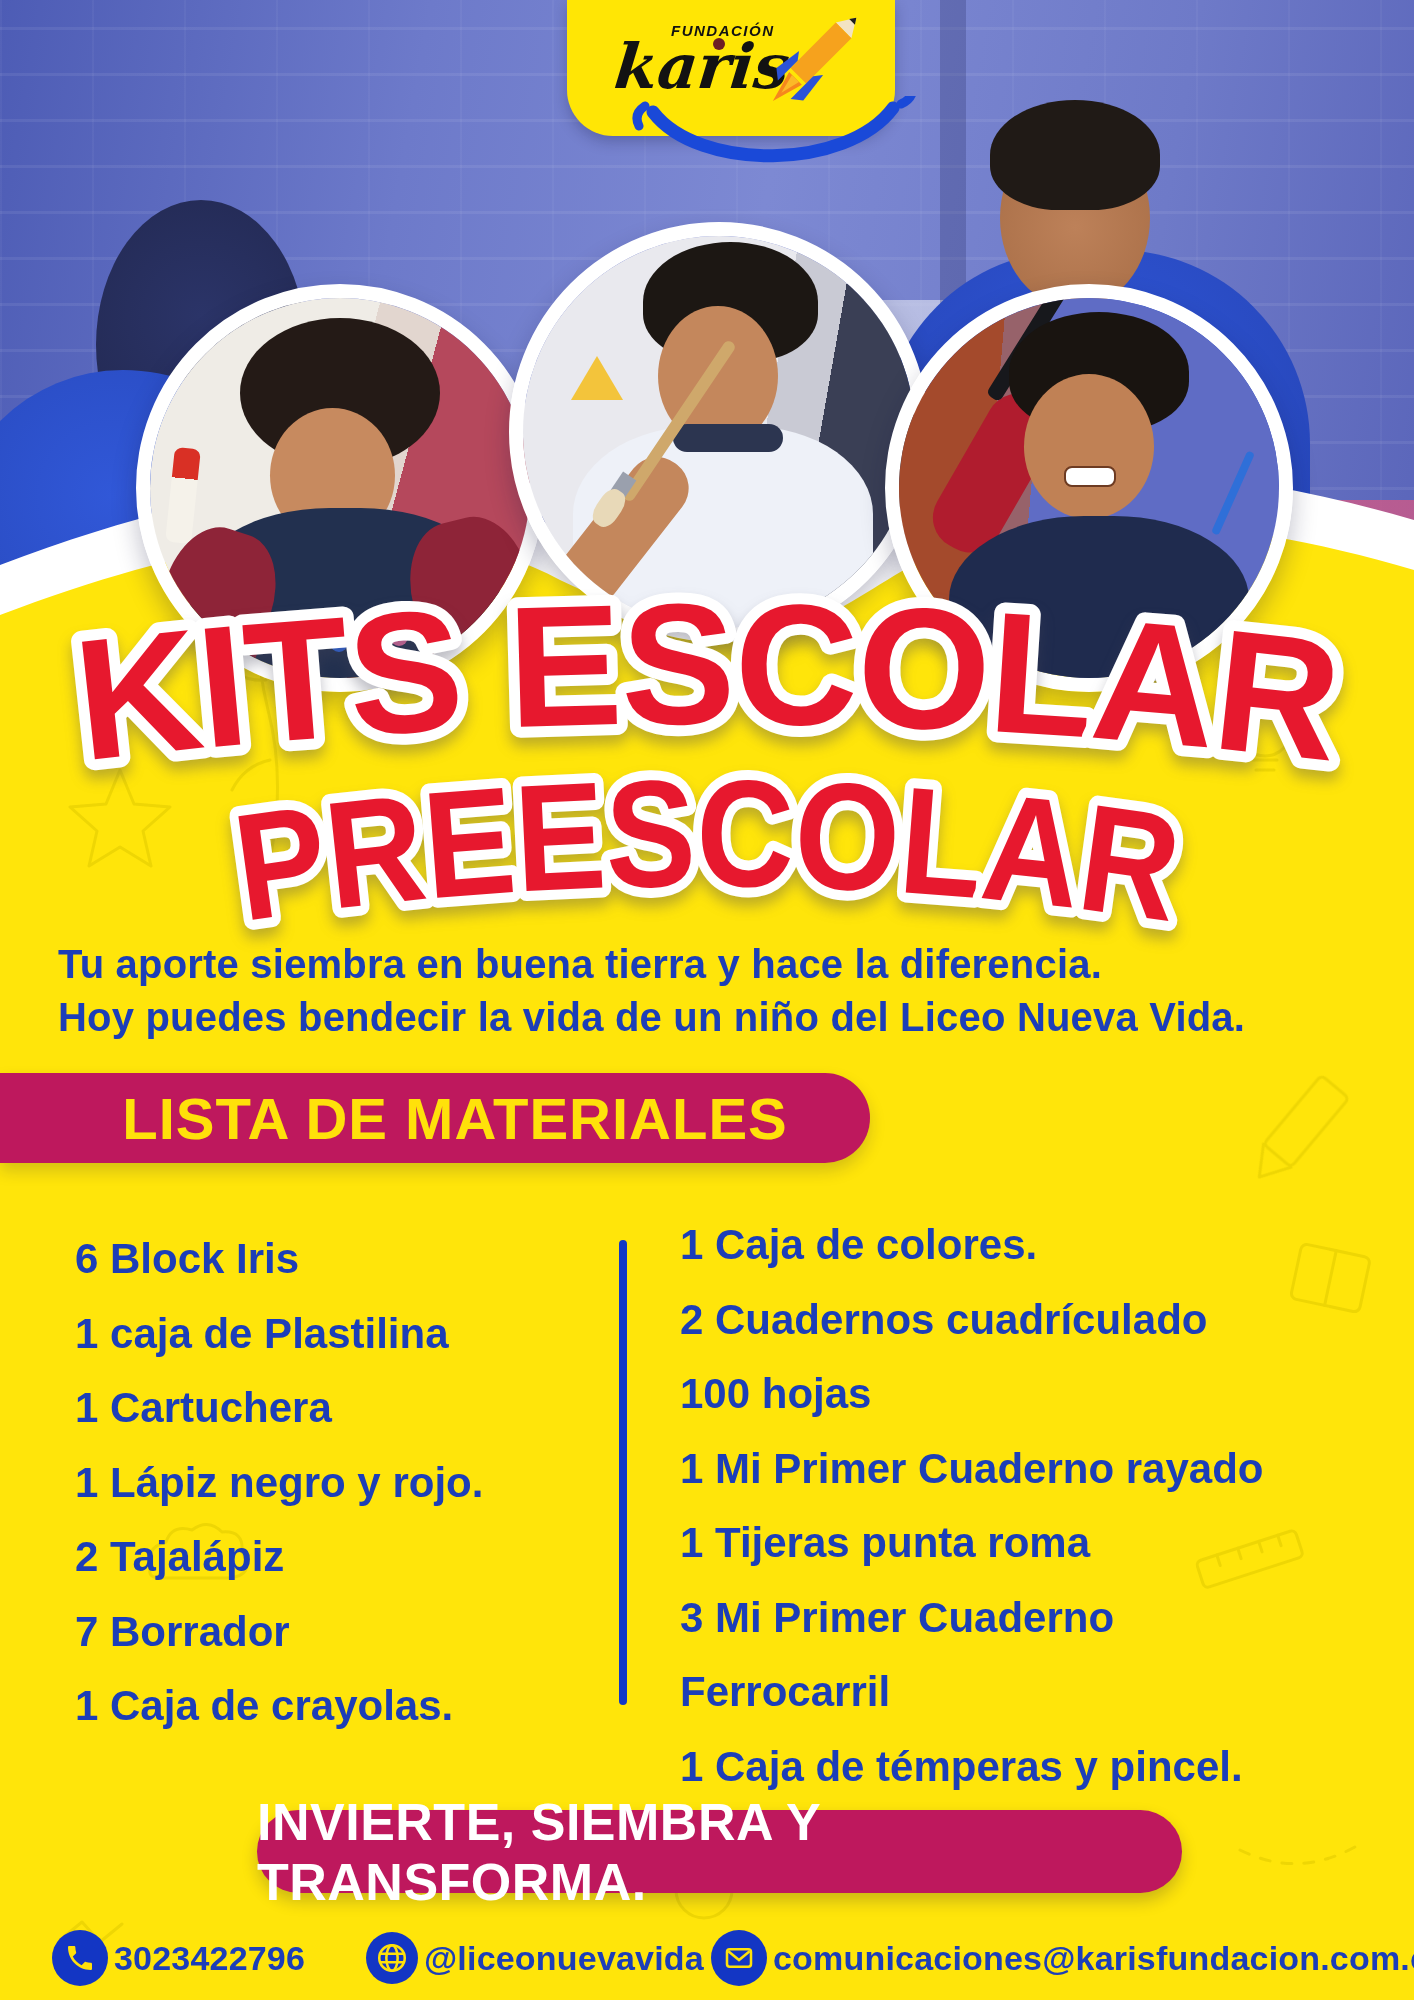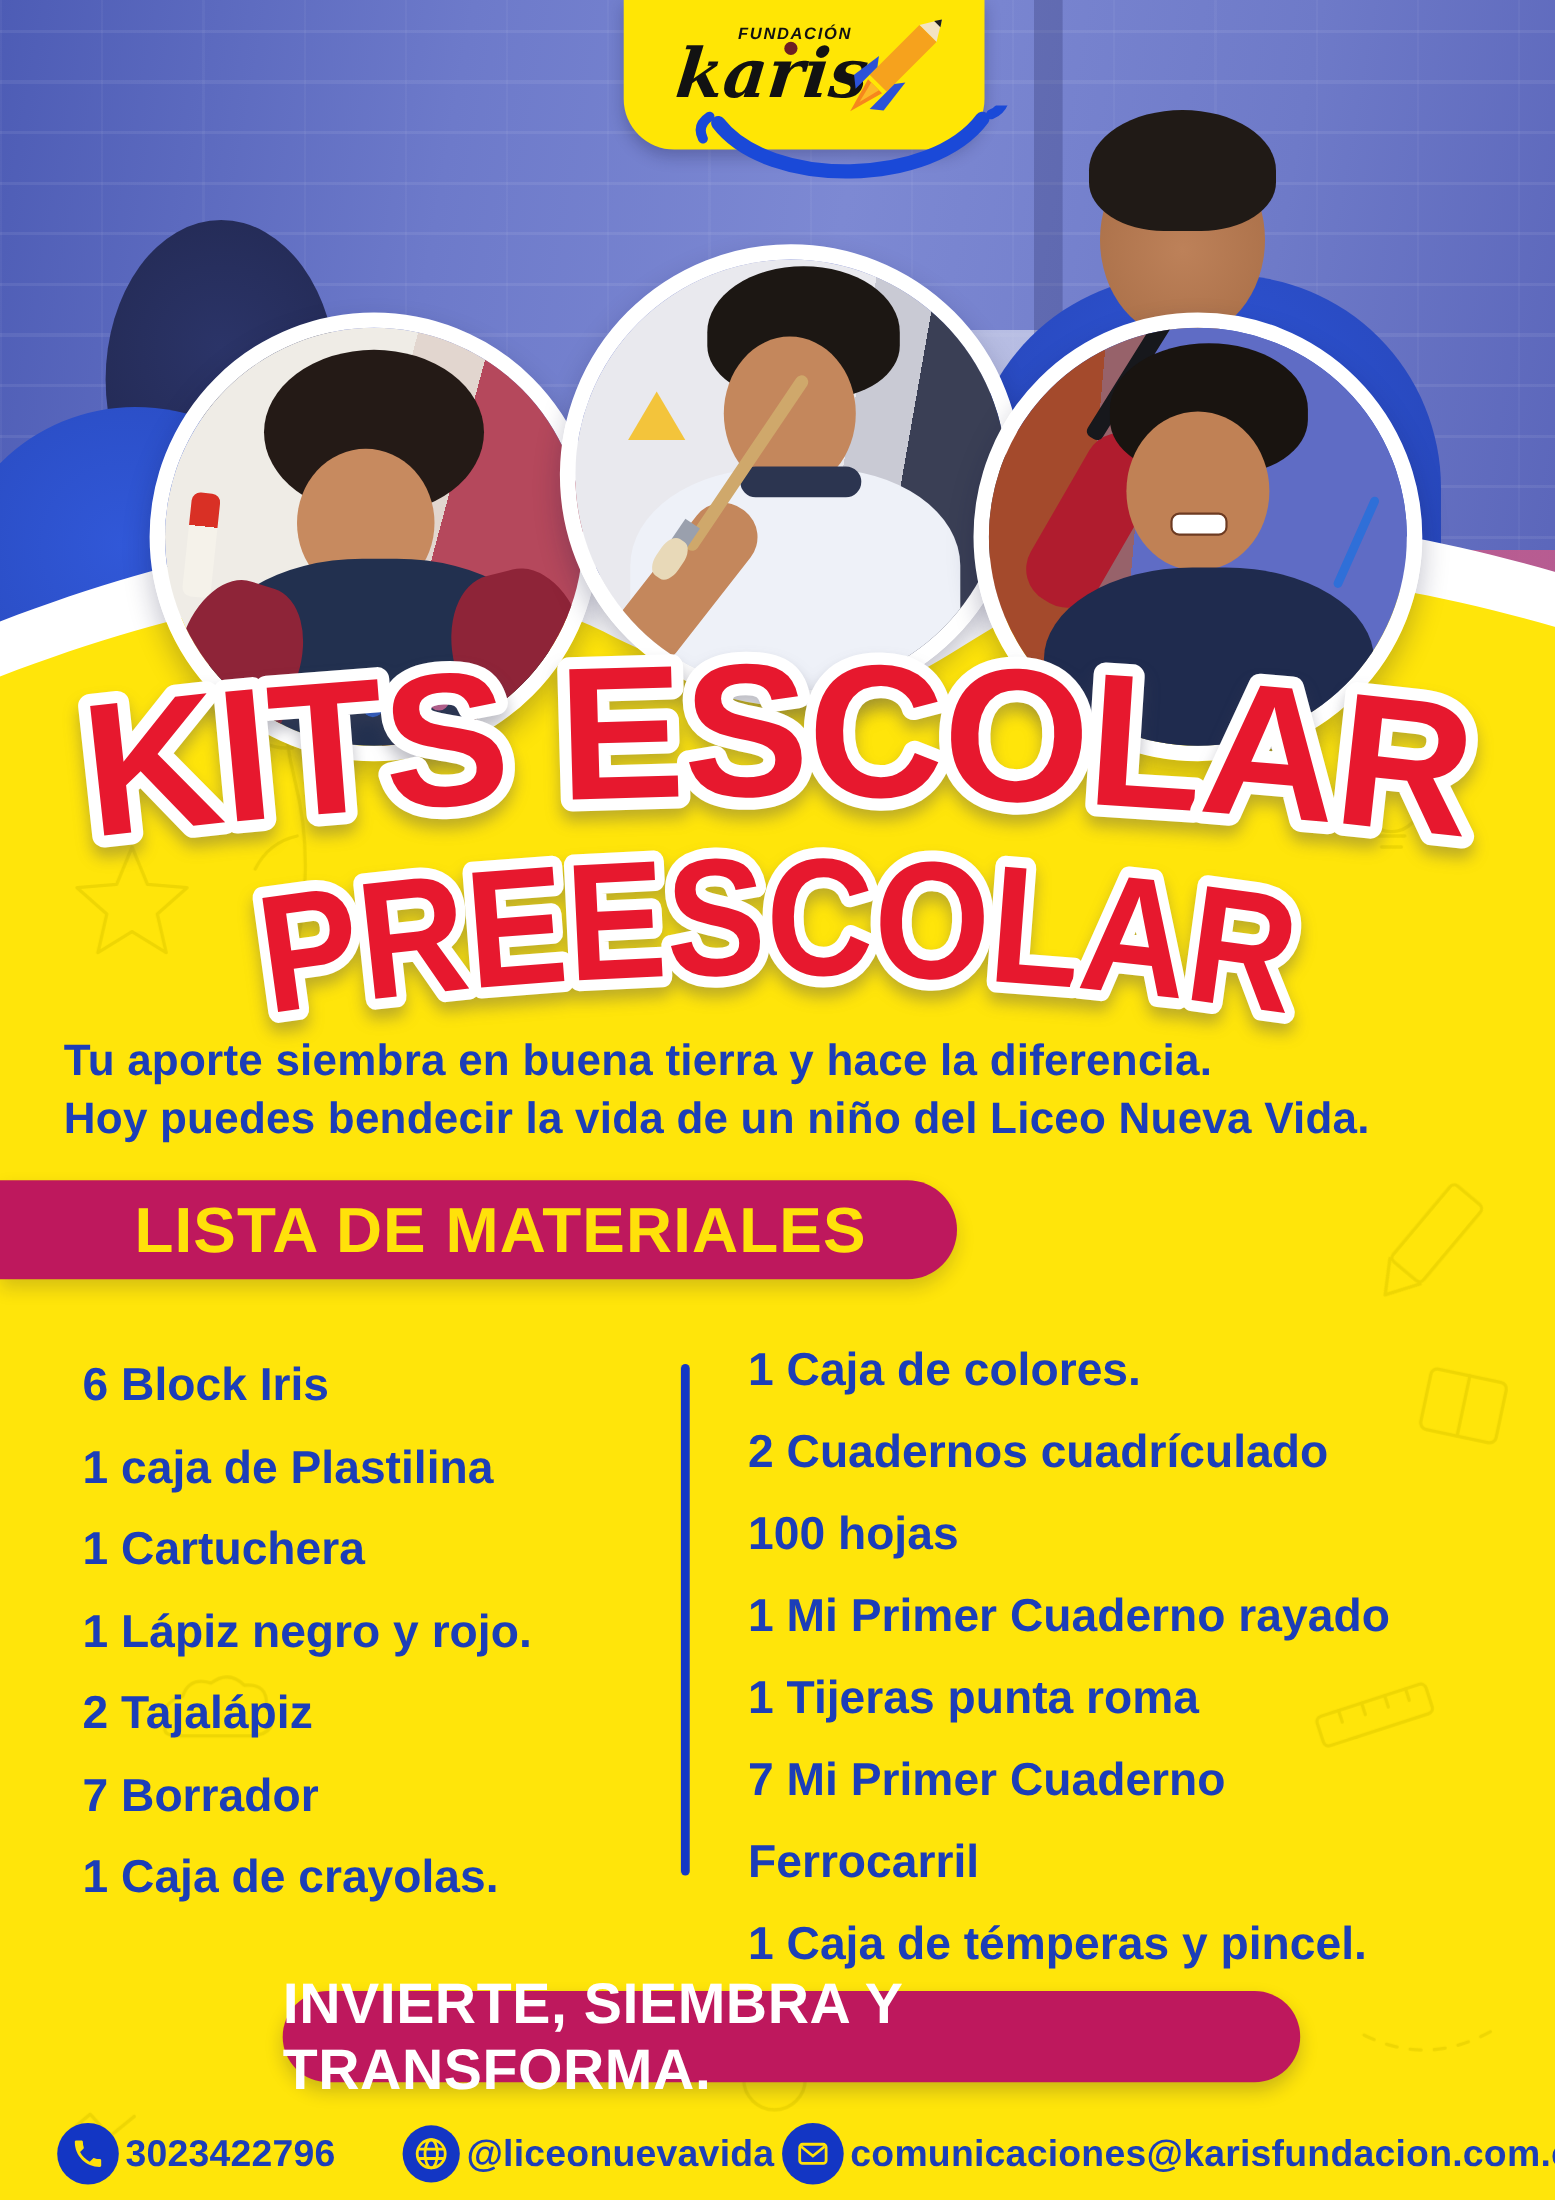--- a/index.html
+++ b/index.html
@@ -271,21 +271,21 @@
     <div class="item">7 Borrador</div>
     <div class="item">1 Caja de crayolas.</div>
   </div>
   <div class="divider"></div>
   <div class="col col-right">
     <div class="item">1 Caja de colores.</div>
     <div class="item">2 Cuadernos cuadrículado</div>
     <div class="item">100 hojas</div>
     <div class="item">1 Mi Primer Cuaderno rayado</div>
     <div class="item">1 Tijeras punta roma</div>
-    <div class="item">7 Mi Primer Cuaderno</div>
+    <div class="item">3 Mi Primer Cuaderno</div>
     <div class="item">Ferrocarril</div>
     <div class="item">1 Caja de témperas y pincel.</div>
   </div>
 
   <div class="cta-pill">
     <span>INVIERTE, SIEMBRA Y TRANSFORMA.</span>
   </div>
 
   <div class="contact ct-phone">
     <div class="badge">

